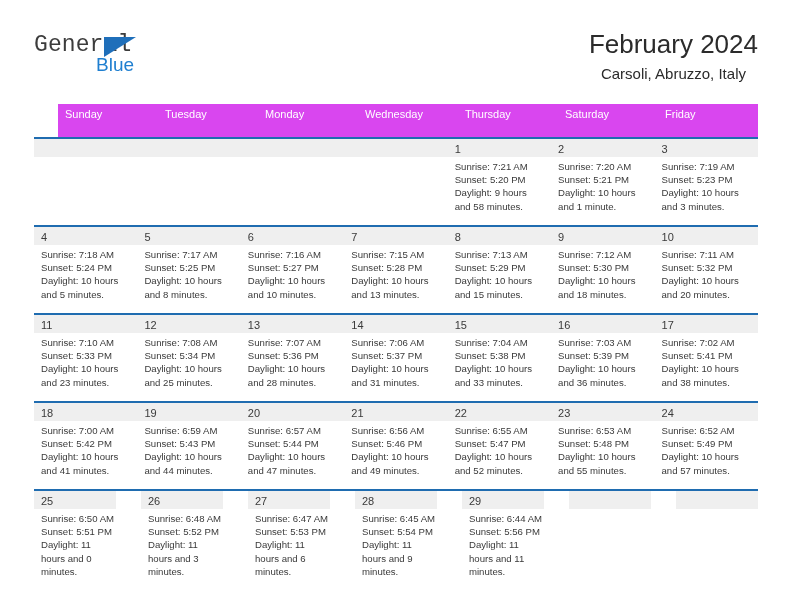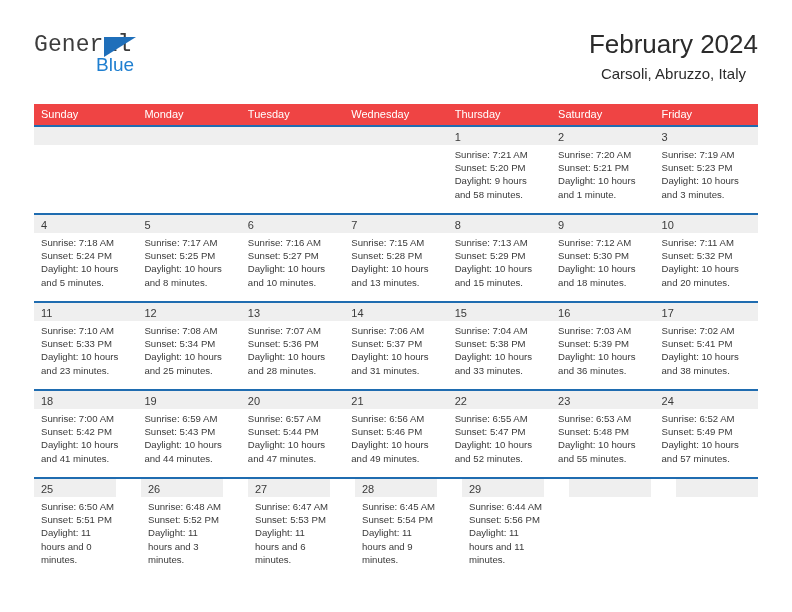--- a/index.html
+++ b/index.html
@@ -89,22 +89,23 @@
   
   .calendar {
     position: absolute;
     left: 34px;
     top: 104px;
     width: 724px;
   }
 
   .weekday-row {
     display: flex;
-    background: #ef4444;
-    height: 21px;
+    background: #d946ef;
+    height: 33px;
+    margin-left: 24px;
   }
   .weekday {
     flex: 1 1 0;
     color: #ffffff;
     font-size: 11px;
     line-height: 21px;
     padding-left: 7px;
     box-sizing: border-box;
     overflow: hidden;
     white-space: nowrap;
@@ -172,22 +173,22 @@
       <div class="cal-title">February 2024</div>
       <div class="cal-subtitle">Carsoli, Abruzzo, Italy</div>
     </div>
 
   </div>
 
   <div class="calendar">
 
     <div class="weekday-row">
       <div class="weekday">Sunday</div>
+      <div class="weekday">Tuesday</div>
       <div class="weekday">Monday</div>
-      <div class="weekday">Tuesday</div>
       <div class="weekday">Wednesday</div>
       <div class="weekday">Thursday</div>
       <div class="weekday">Saturday</div>
       <div class="weekday">Friday</div>
     </div>
 
     <div id="weeks-container">
         <div class="week-row">
           <div class="day-cell">
             <div class="day-num-band"><span class="day-num"></span></div>

